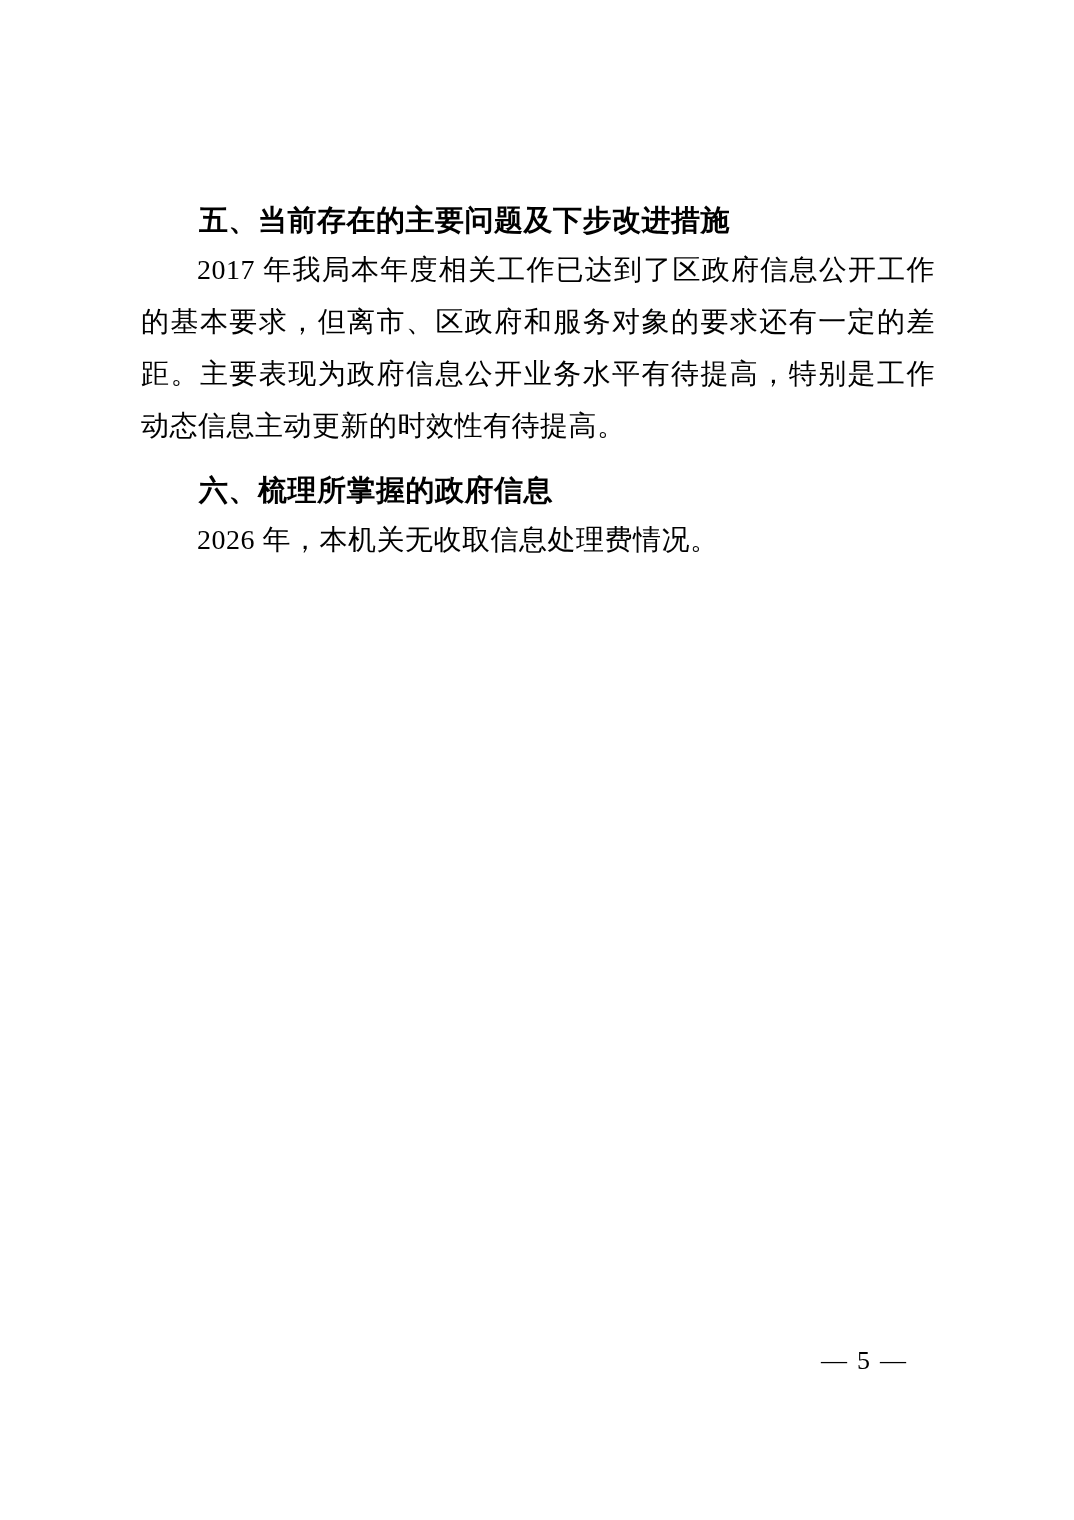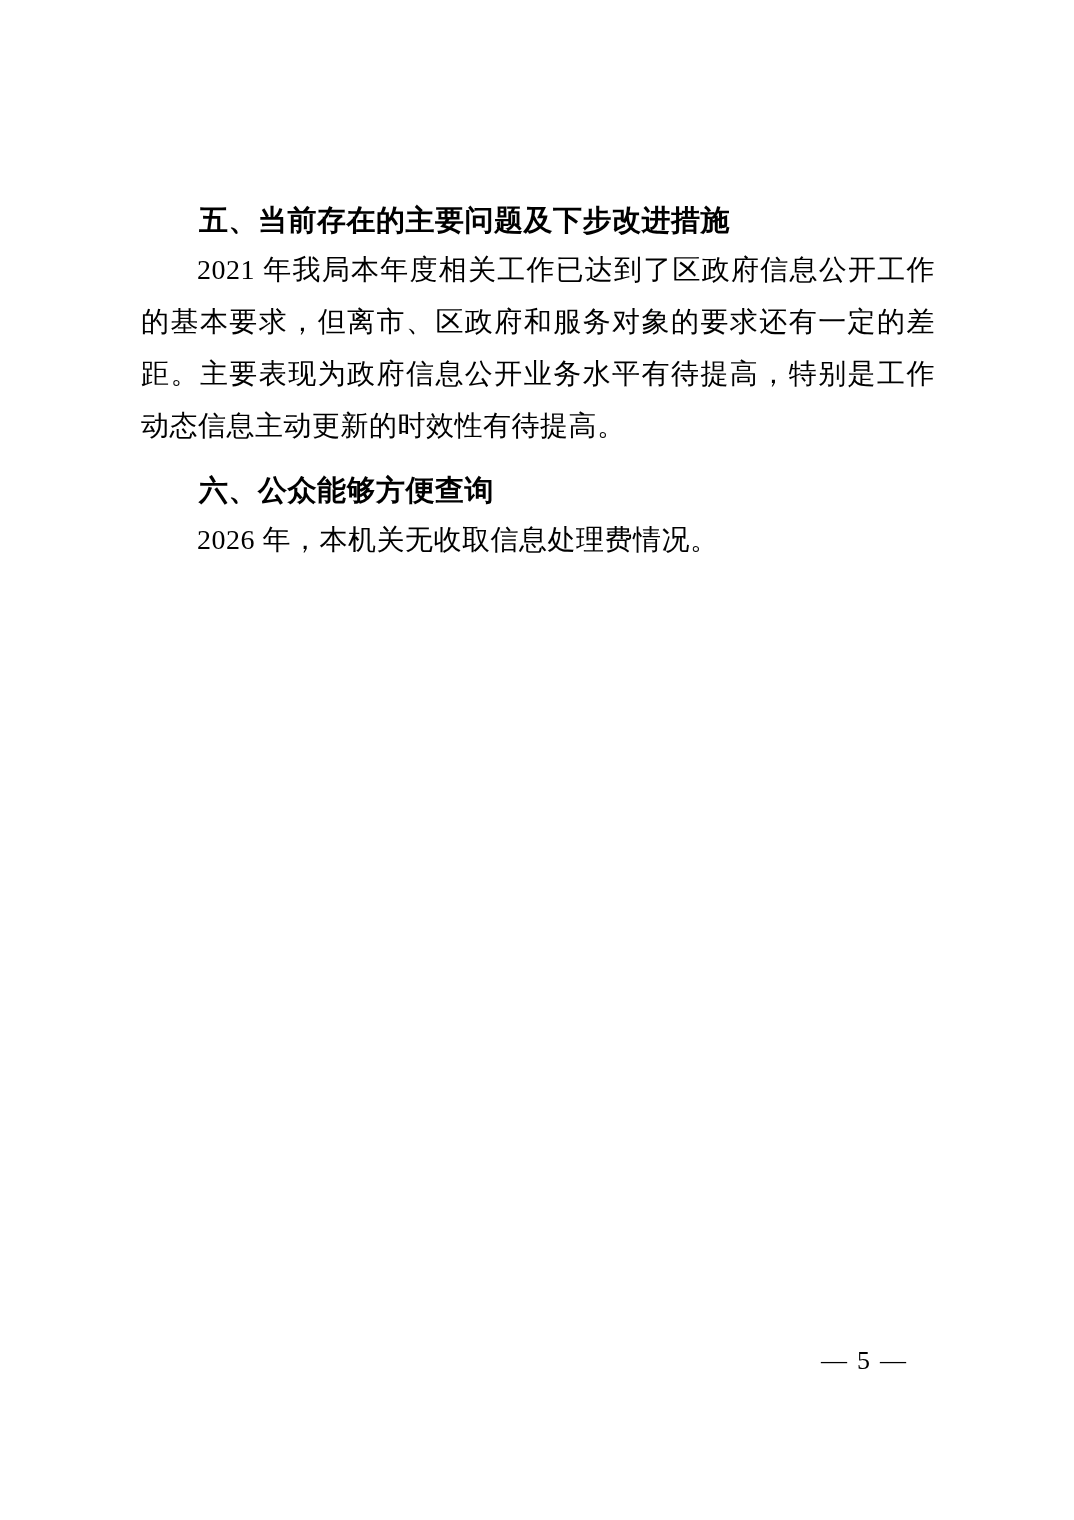--- a/index.html
+++ b/index.html
@@ -56,24 +56,24 @@
   }
 </style>
 </head>
 <body>
 
 <div class="page">
   <div class="content">
 
     <h2 class="section-heading">五、当前存在的主要问题及下步改进措施</h2>
 
-    <p class="body-paragraph">2021 年我局本年度相关工作已达到了区政府信息公开工作的基本要求，但离市、区政府和服务对象的要求还有一定的差距。主要表现为政府信息公开业务水平有待提高，特别是工作动态信息主动更新的时效性有待提高。</p>
+    <p class="body-paragraph">2017 年我局本年度相关工作已达到了区政府信息公开工作的基本要求，但离市、区政府和服务对象的要求还有一定的差距。主要表现为政府信息公开业务水平有待提高，特别是工作动态信息主动更新的时效性有待提高。</p>
 
 
-    <h2 class="section-heading second">六、公众能够方便查询</h2>
+    <h2 class="section-heading second">六、梳理所掌握的政府信息</h2>
 
     <p class="body-paragraph">2026 年，本机关无收取信息处理费情况。</p>
 
   </div>
 
   <div class="page-footer">
     <span>—</span>
     <span>5</span>
     <span>—</span>
   </div>

